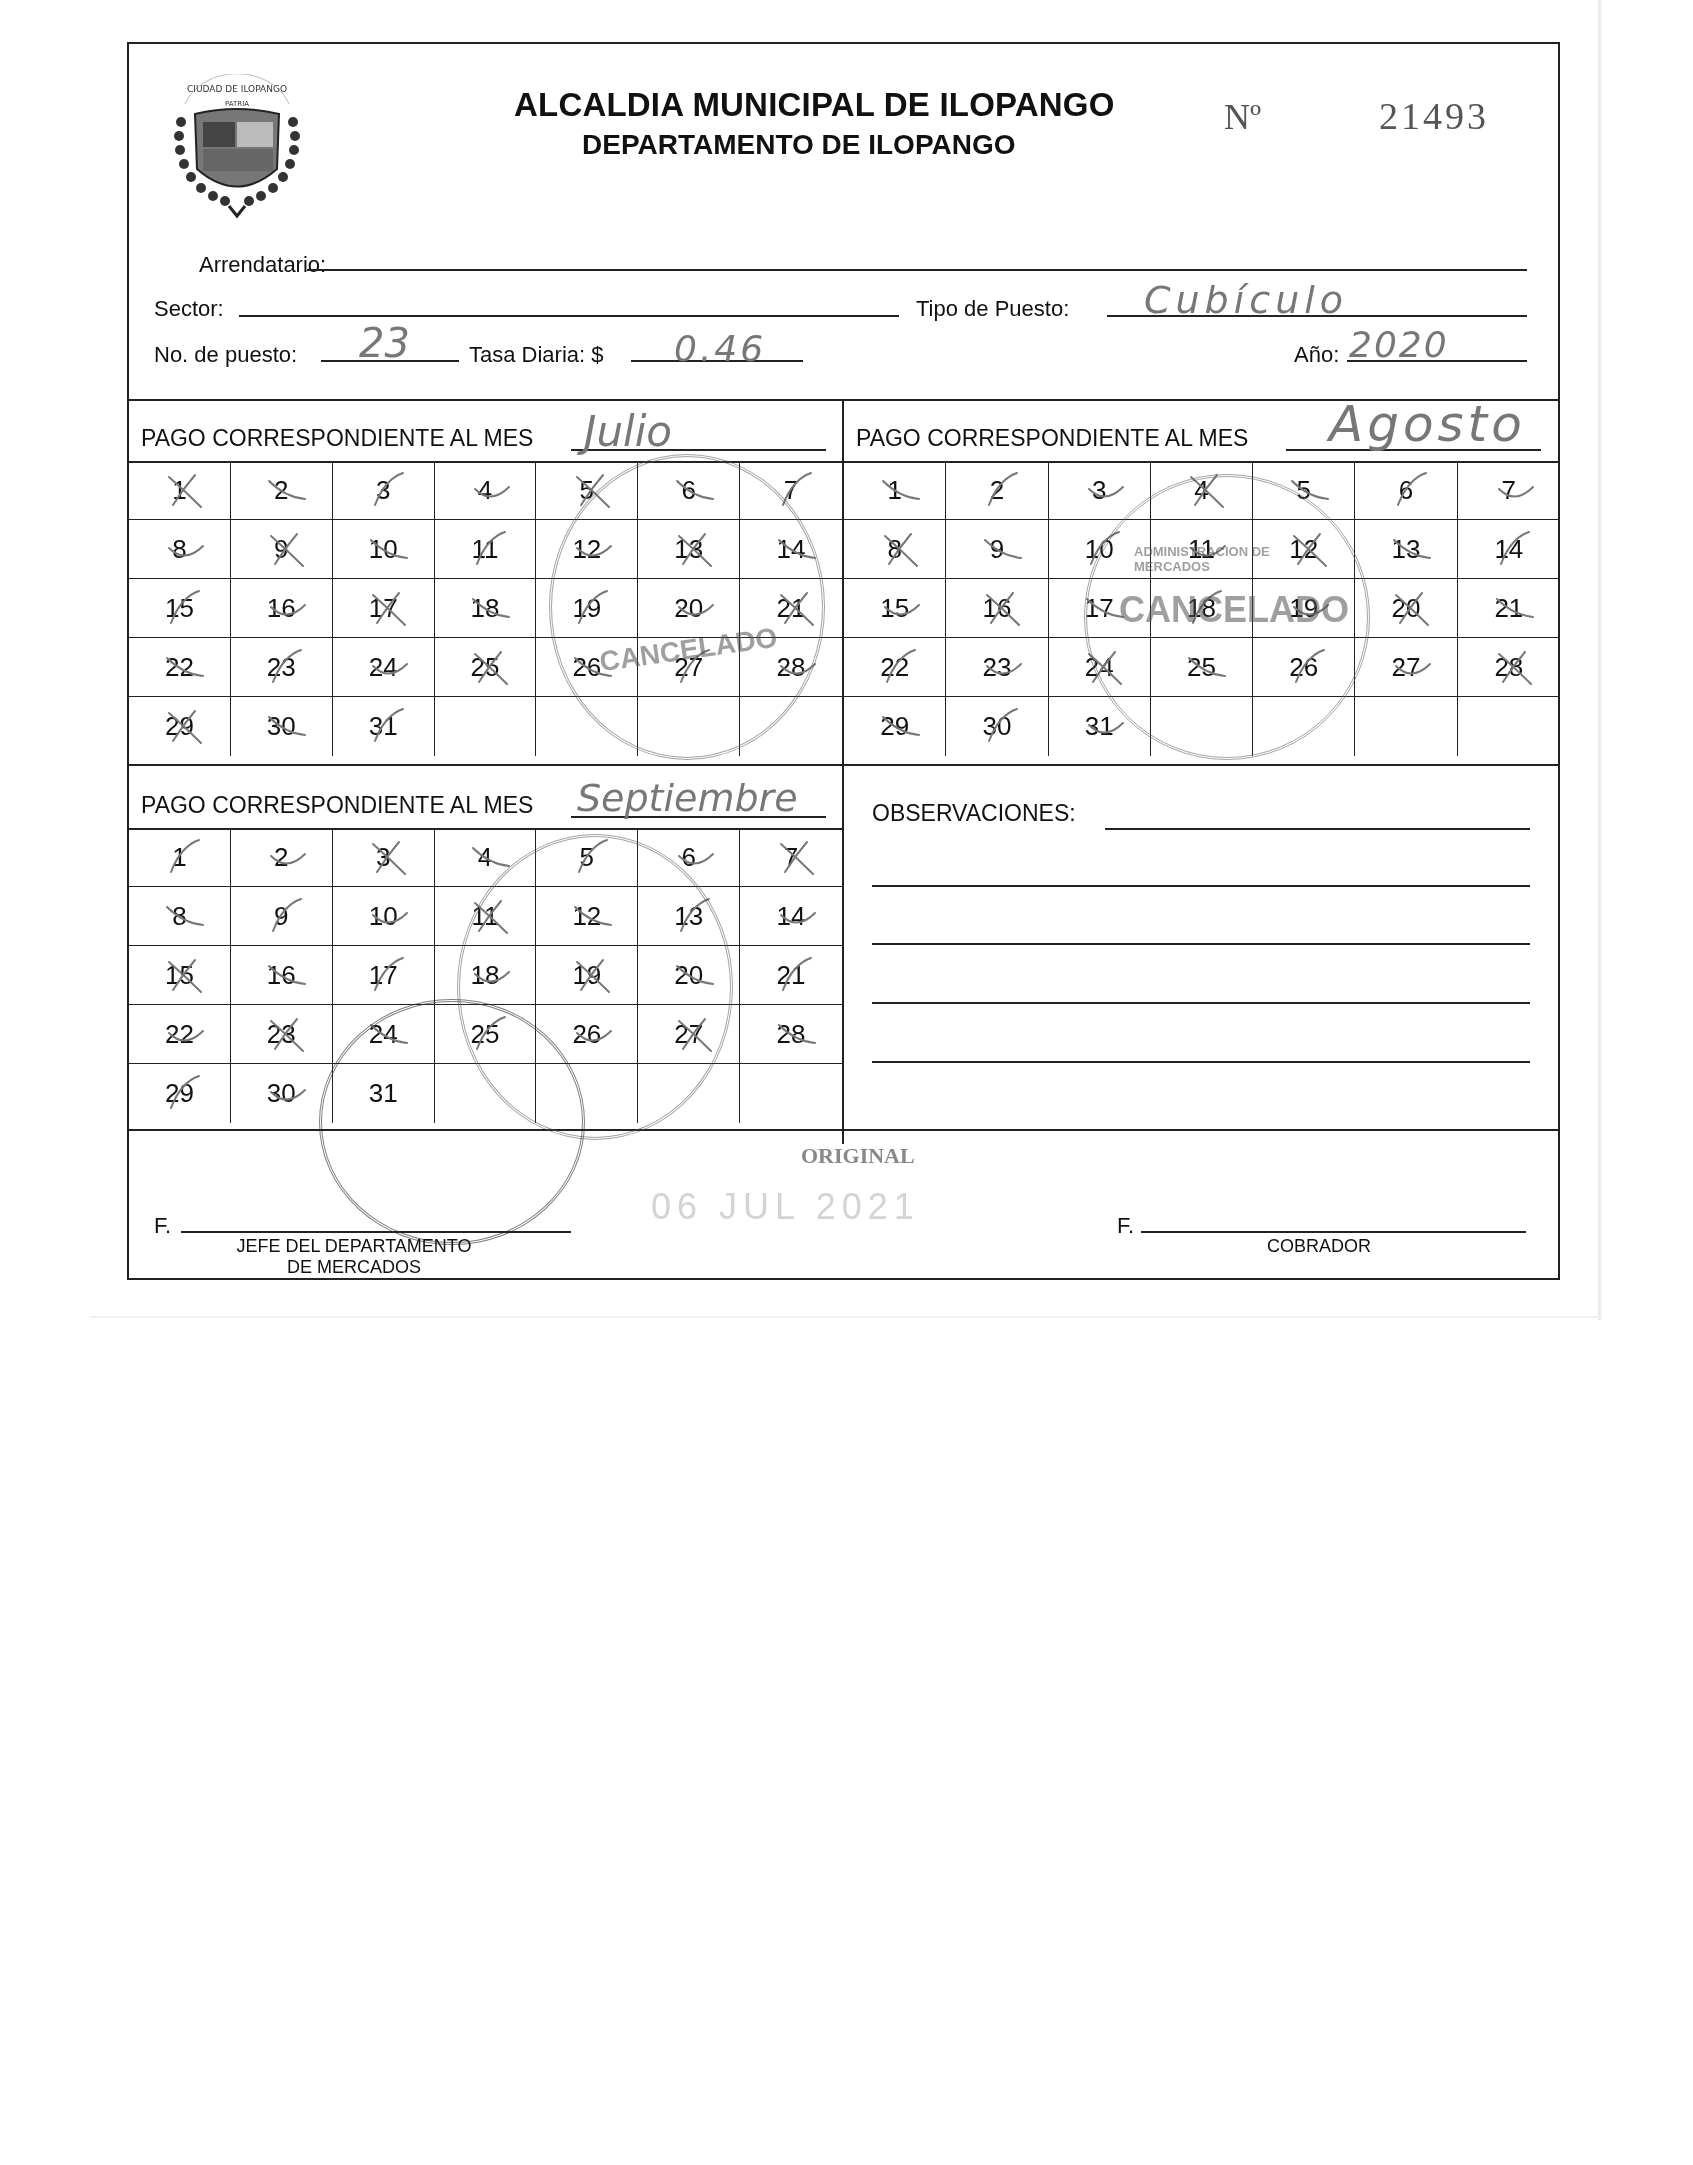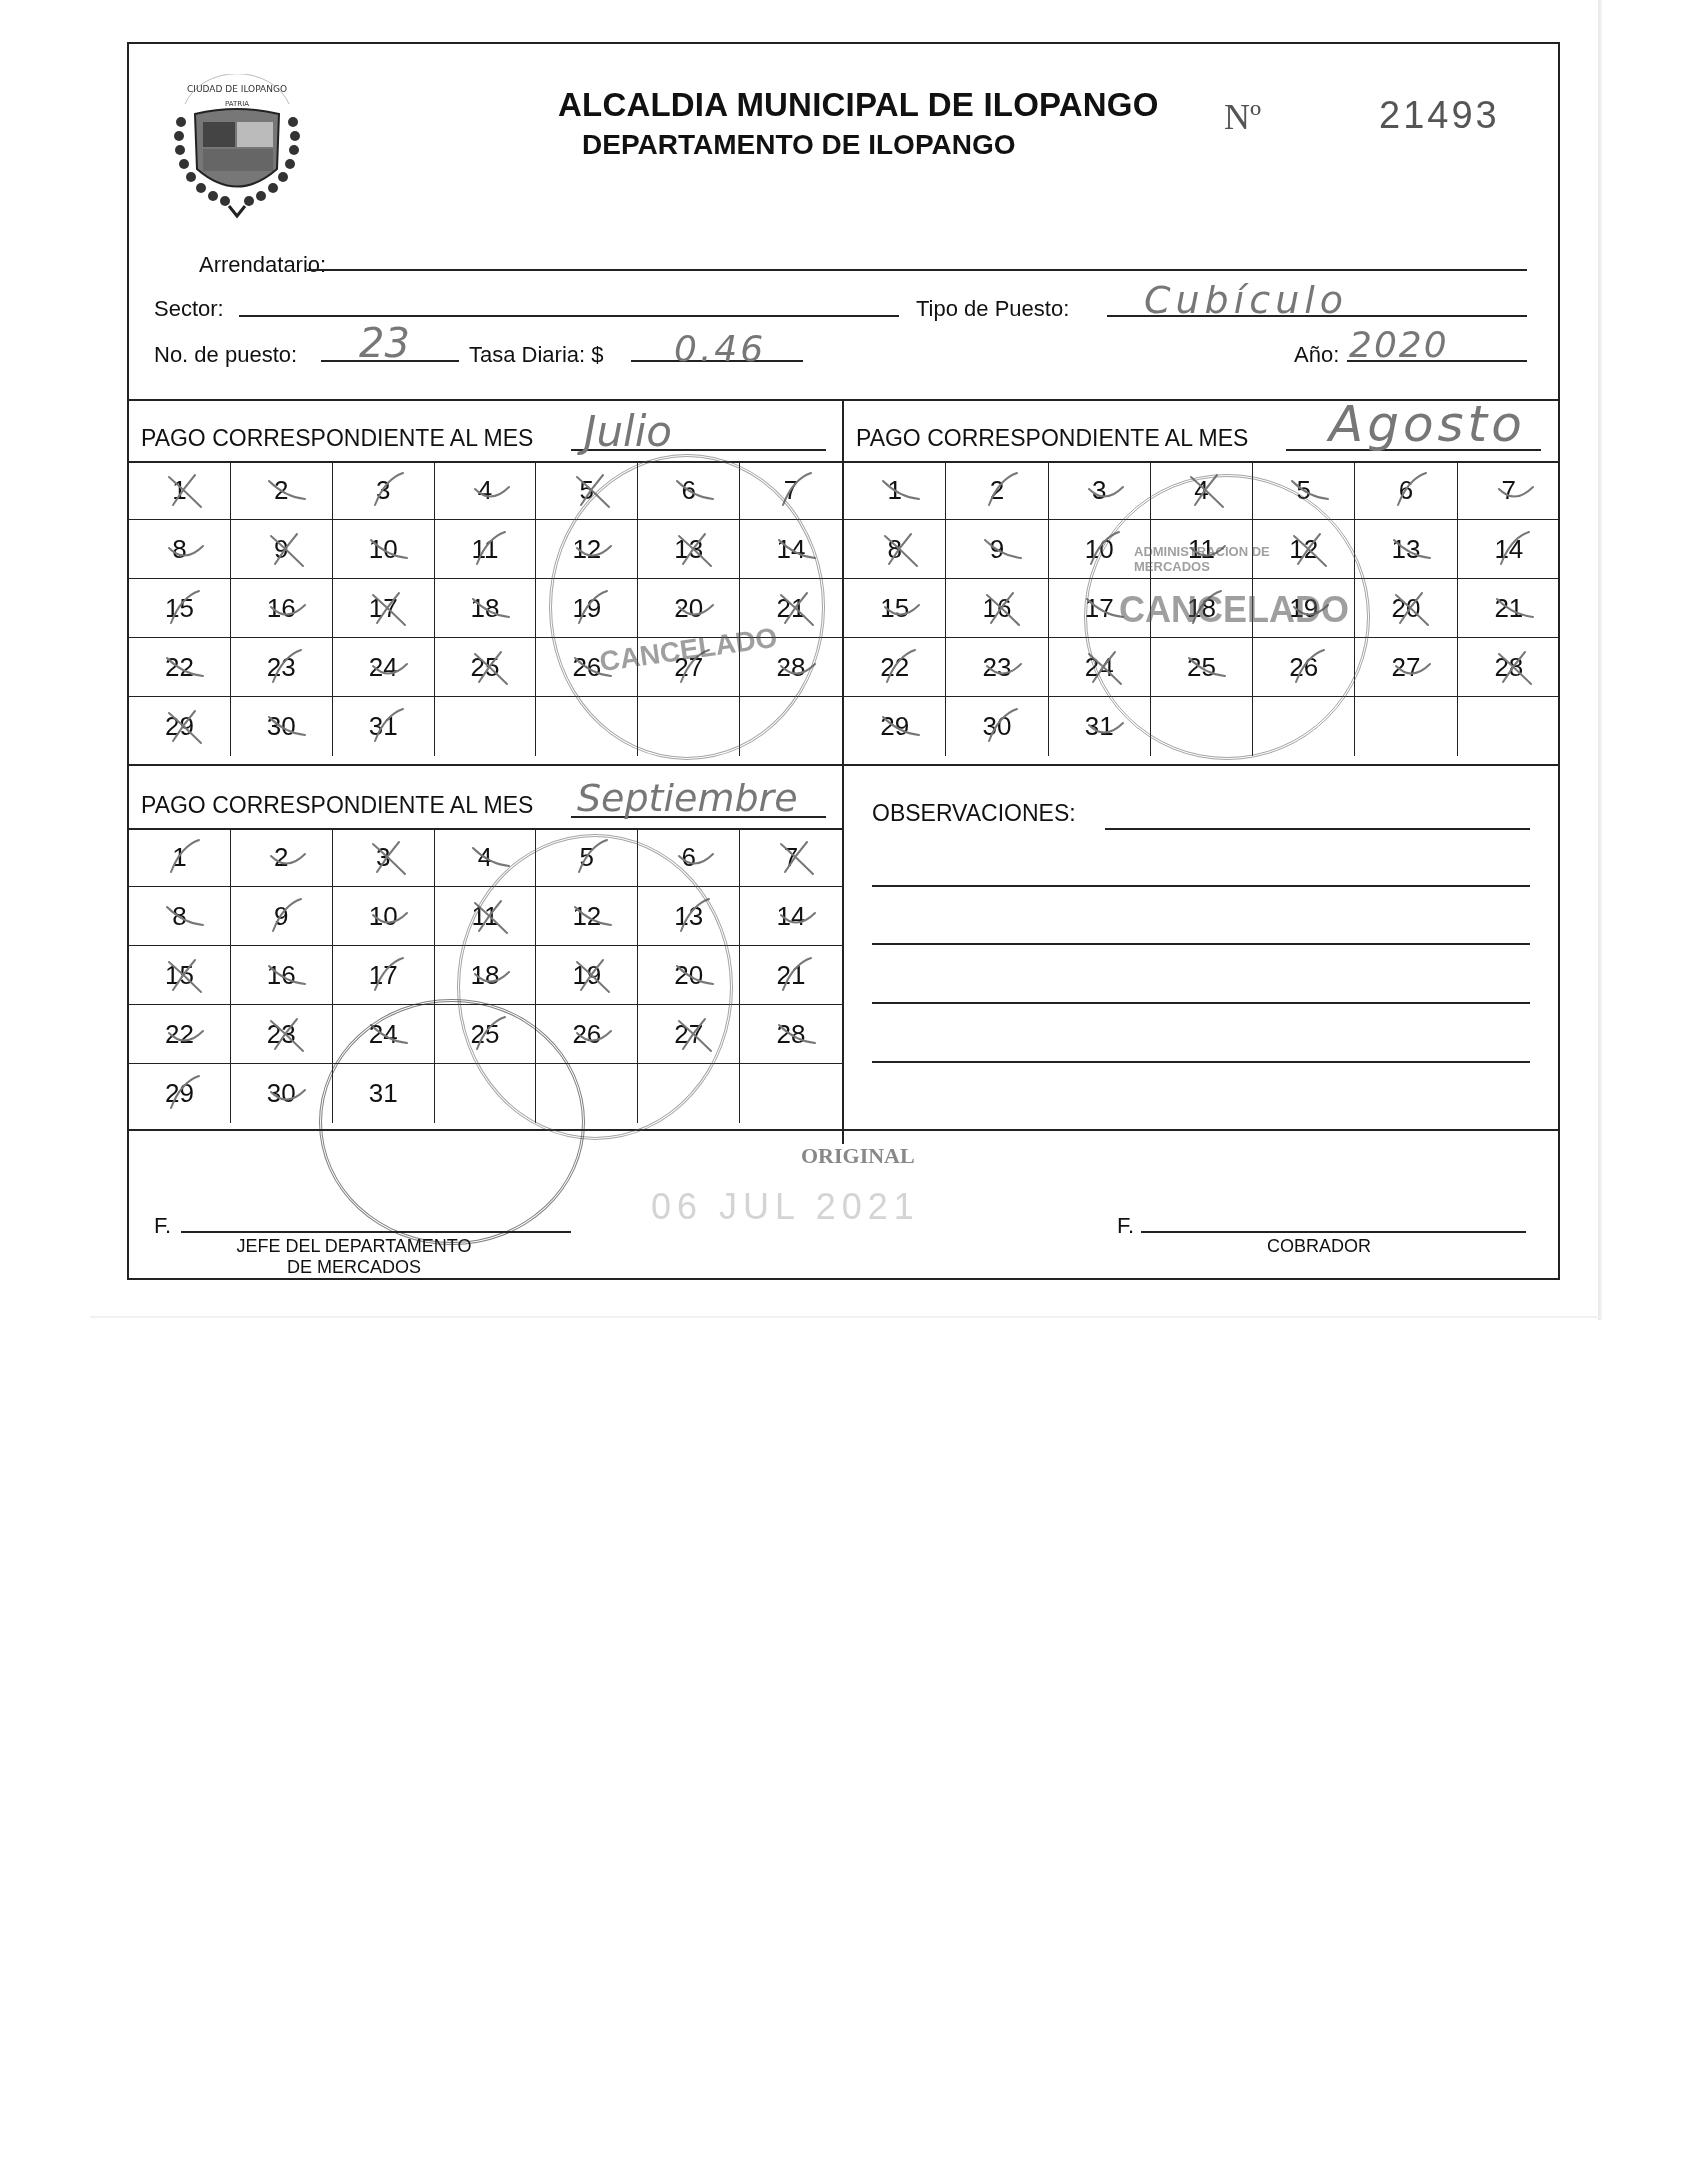--- a/index.html
+++ b/index.html
@@ -2,24 +2,24 @@
 <html><head>
 <meta charset="utf-8">
 <style>
   html, body { margin:0; padding:0; background:#ffffff; }
   body { width:1693px; height:2165px; position:relative; overflow:hidden; font-family:"Liberation Sans", sans-serif; color:#111; }
   .scan-edge { position:absolute; left:1598px; top:0; width:4px; height:1320px; background:linear-gradient(to right,#e6e6e6,#f6f6f6); }
   .scan-bottom { position:absolute; left:90px; top:1316px; width:1510px; height:2px; background:#f1f1f1; }
   .form { position:absolute; left:127px; top:42px; width:1433px; height:1238px; border:2px solid #222; box-sizing:border-box; }
   .hdr { position:absolute; left:0; top:0; width:100%; height:355px; border-bottom:2px solid #222; }
   .logo { position:absolute; left:38px; top:30px; width:140px; height:150px; }
-  .title1 { position:absolute; left:385px; top:42px; font-weight:bold; font-size:33px; letter-spacing:0.2px;margin-left:44px; }
+  .title1 { position:absolute; left:385px; top:42px; font-weight:bold; font-size:33px; letter-spacing:0.2px; }
   .title2 { position:absolute; left:453px; top:85px; font-weight:bold; font-size:28px; }
   .num-label { position:absolute; left:1095px; top:52px; font-family:"Liberation Serif", serif; font-size:36px; color:#555; }
-  .num-value { position:absolute; left:1250px; top:50px; font-family:Liberation Sans, sans-serif; font-size:38px; color:#555; letter-spacing:3px; }
+  .num-value { position:absolute; left:1250px; top:50px; font-family:Liberation Serif, serif; font-size:38px; color:#555; letter-spacing:3px; }
   .field-label { position:absolute; font-size:22px; }
   .line { position:absolute; border-bottom:2px solid #222; height:0; }
   .hand { position:absolute; font-family:"DejaVu Sans", sans-serif; font-weight:200; color:#777; font-style:italic; }
   .month-block { position:absolute; box-sizing:border-box; }
   .mhead { position:absolute; left:0; top:0; width:100%; height:62px; border-bottom:2px solid #222; }
   .mhead .lbl { position:absolute; left:12px; top:26px; font-size:23px; }
   .grid { position:absolute; left:0; top:62px; width:100%; display:grid; grid-template-columns:repeat(7,1fr); }
   .cell { position:relative; height:59px; border-right:1.5px solid #222; border-bottom:1.5px solid #222; box-sizing:border-box; display:flex; align-items:center; justify-content:center; font-size:26px; }
   .cell:nth-child(7n) { border-right:none; }
   .cell .mark { position:absolute; left:50%; top:8px; width:40px; height:42px; transform:translateX(-35%); pointer-events:none; }

